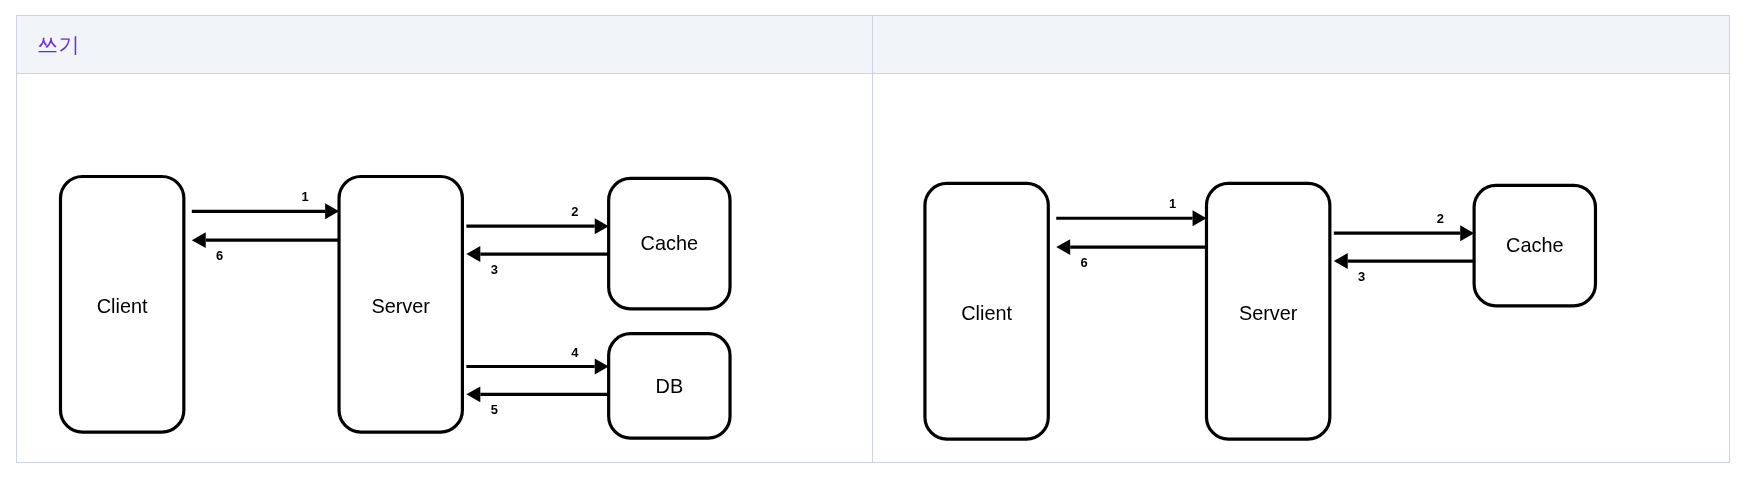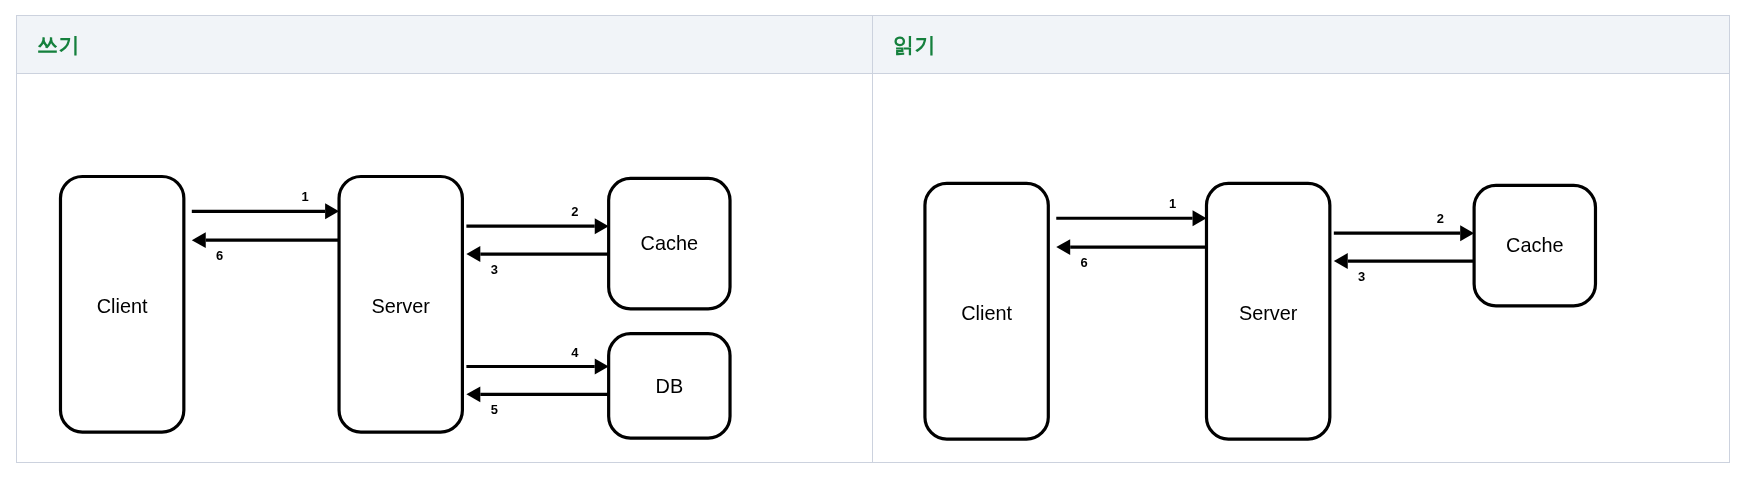--- a/index.html
+++ b/index.html
@@ -48,22 +48,22 @@
   }
   .col {
     width: 50%;
     box-sizing: border-box;
     position: relative;
   }
   .col-left  { border-right: 1px solid #ccd2de; }
 
   .th-label {
     font-size: 21px;
-    font-weight: 700;
-    color: #15803d;
+    font-weight: 400;
+    color: #6d28d9;
     padding: 0 0 0 20px;
     line-height: 57px;
     letter-spacing: 0.5px;
   }
 
   
   .diagram {
     position: absolute;
     inset: 0;
   }
@@ -105,23 +105,20 @@
 <body>
 
 <div class="page">
 
   <div class="compare-table">
 
     <div class="table-head">
       <div class="col col-left">
         <div class="th-label">쓰기</div>
       </div>
-      <div class="col">
-        <div class="th-label">읽기</div>
-      </div>
     </div>
 
     <div class="table-body">
 
       <div class="col col-left">
         <div class="diagram">
           <svg viewBox="0 0 856 390" preserveAspectRatio="xMidYMid meet">
 
             <g>
               <rect class="node-rect" x="42" y="103" width="124" height="257" rx="22" ry="22"></rect>

